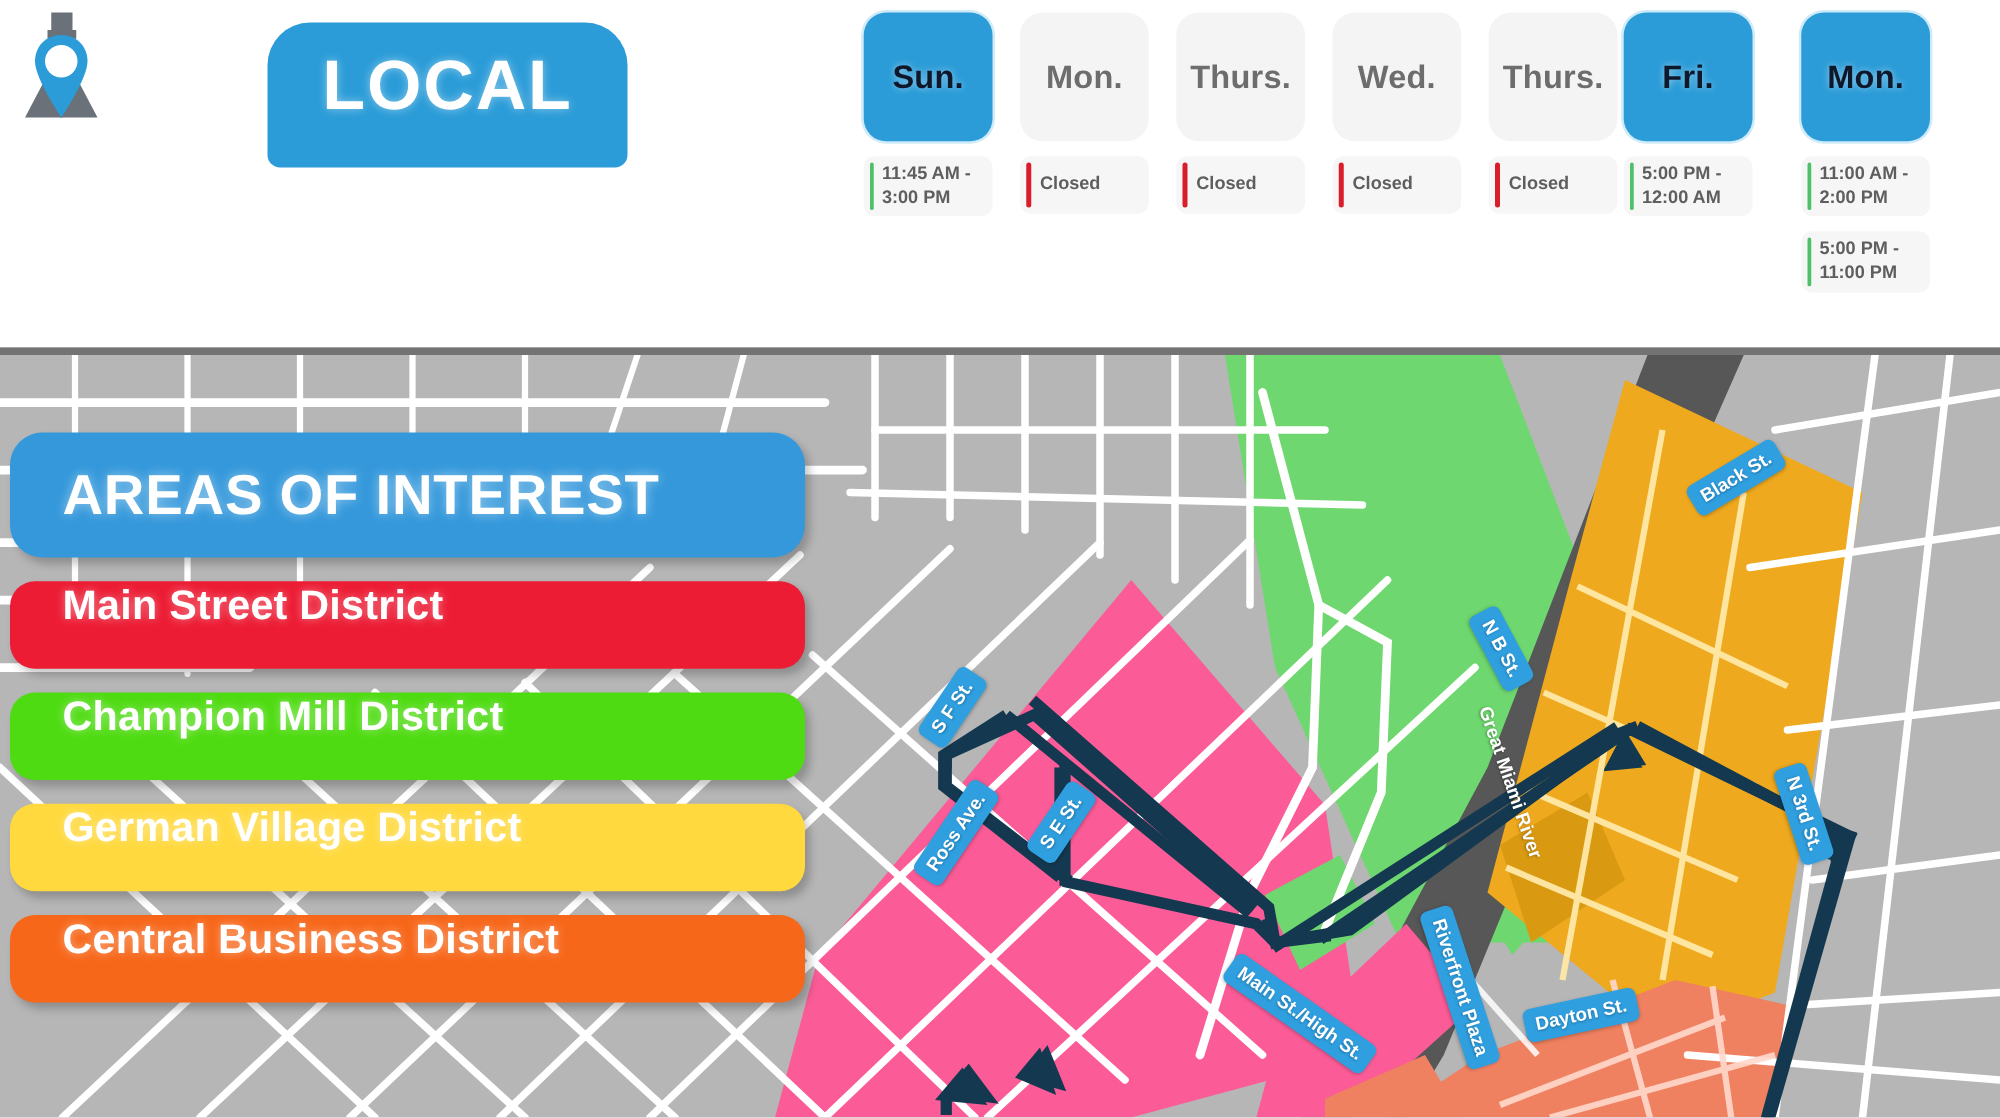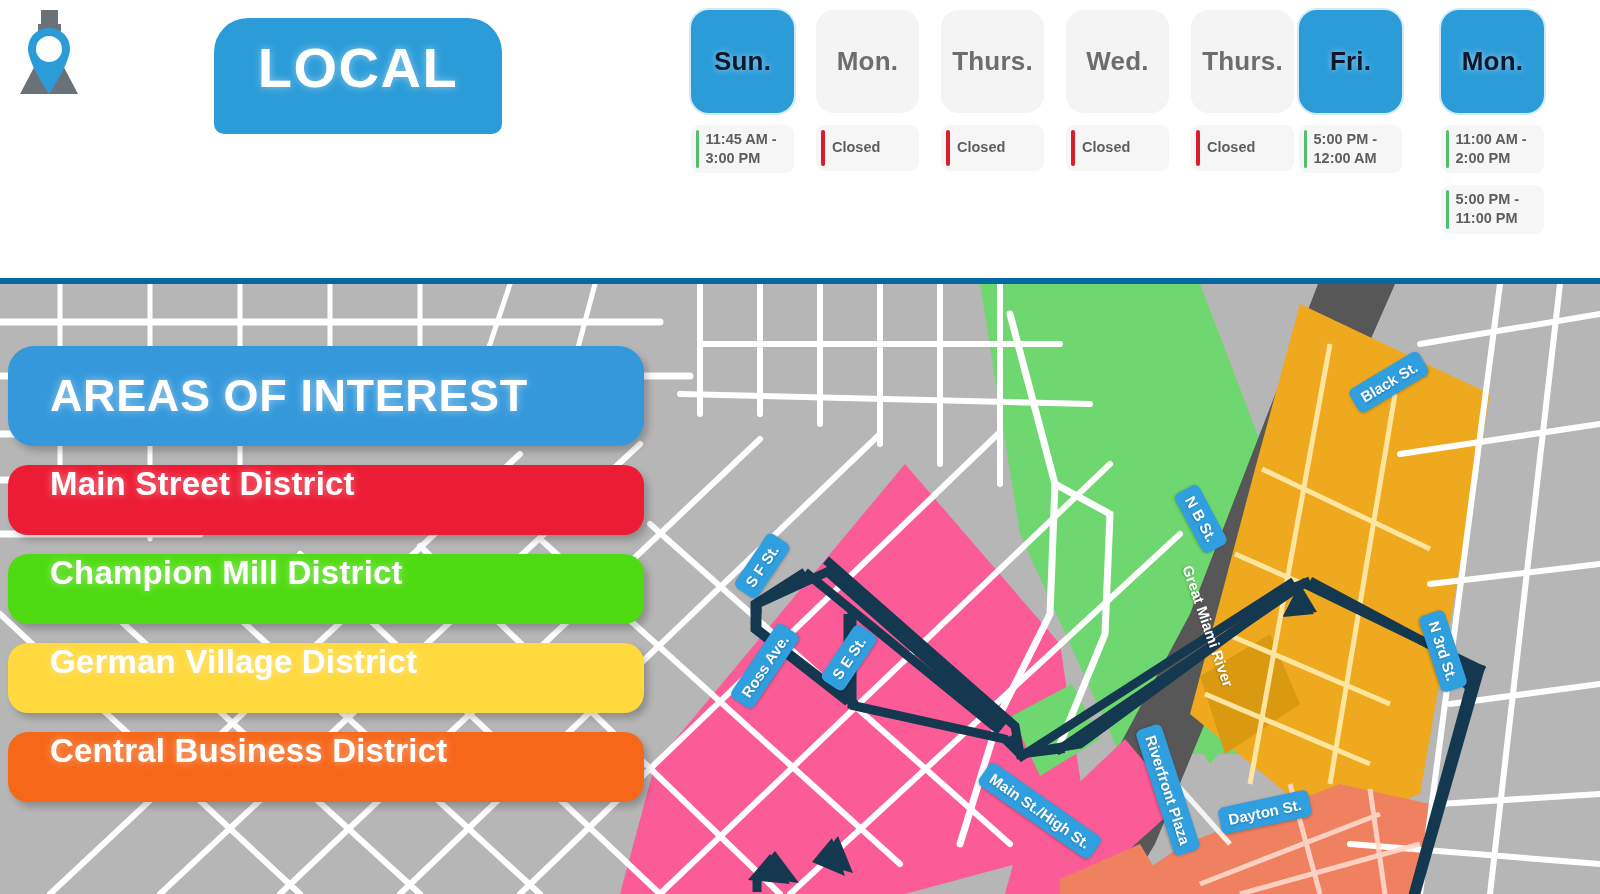--- a/index.html
+++ b/index.html
@@ -64,21 +64,21 @@
                min-height: 32px; }
   .slot.open .bar   { background: #4ec06a; }
   .slot.closed .bar { background: #d91d2b; }
   .slot .txt { font-size: 14.5px; font-weight: 700; color: #5e5e5e; line-height: 1.32; }
   .slot.closed .txt { font-weight: 700; }
 
   
   .map {
     position: absolute; left: 0; top: 278px; width: 1600px; height: 616px;
     background: #b6b6b6; overflow: hidden;
-    border-top: 6px solid #0369a1;
+    border-top: 6px solid #737373;
   }
   .mapcanvas { position: absolute; inset: 0; }
 
   
   .legend { position: absolute; left: 8px; top: 62px; width: 660px; z-index: 40; }
   .legend-title {
     width: 636px; height: 100px; background: #3498db; border-radius: 26px;
     display: flex; align-items: center; padding-left: 42px;
     color: #fff; font-weight: 700; font-size: 45px; letter-spacing: .6px;
     text-shadow: 0 0 9px rgba(255,255,255,.5);

